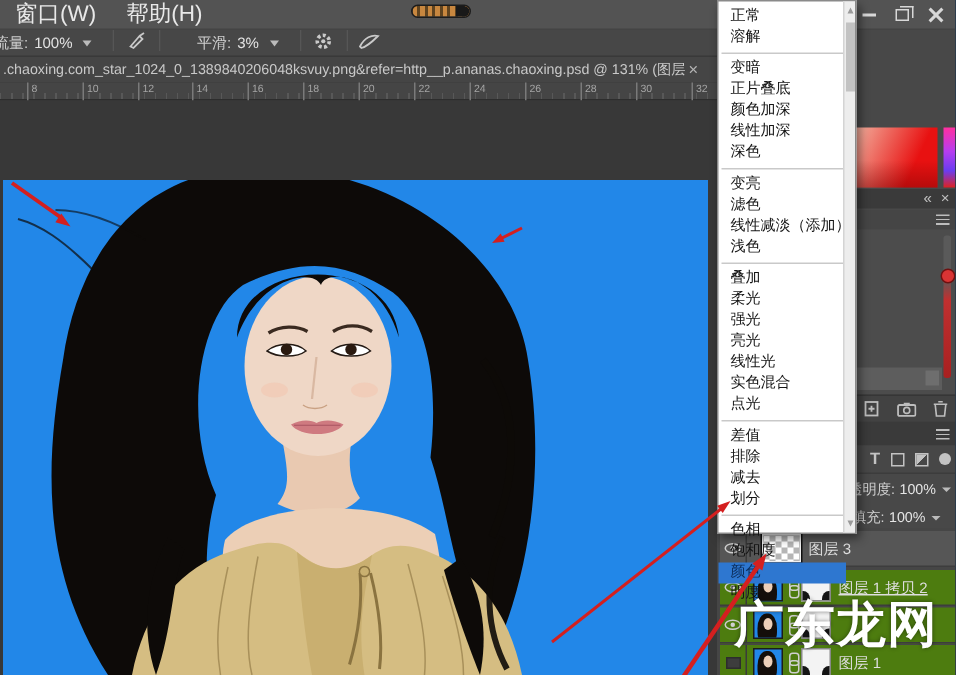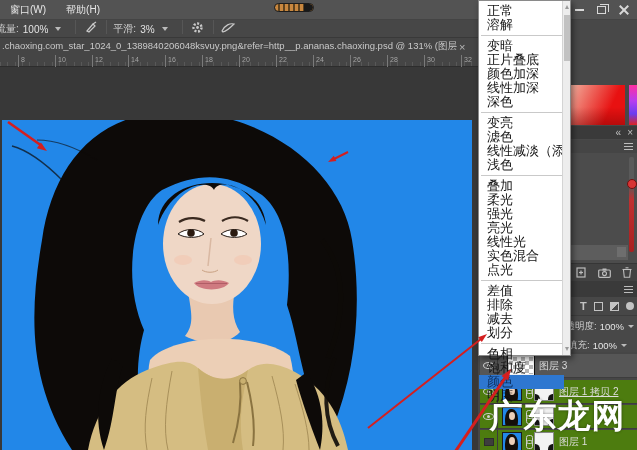--- a/index.html
+++ b/index.html
@@ -4,21 +4,21 @@
 <style>
   * { margin:0; padding:0; box-sizing:border-box; }
   html,body { background:#222; }
   #app {
     position:relative; width:637px; height:450px; overflow:hidden;
     background:#383838; font-family:"Liberation Sans","DejaVu Sans",sans-serif;
     color:#ddd; -webkit-font-smoothing:antialiased;
   }
   
   .menubar { position:absolute; left:0; top:0; width:637px; height:20px; background:#535353; border-bottom:1px solid #444; display:flex; align-items:center; }
-  .menu-item { font-size:10px; color:#e8e8e8; padding:0 10px; height:20px; line-height:20px; }
+  .menu-item { font-size:15px; color:#e8e8e8; padding:0 10px; height:20px; line-height:20px; }
   .capsule { position:absolute; left:274px; top:3px; width:40px; height:9px; border-radius:5px; border:1px solid #1c1c1c;
     background:linear-gradient(90deg, transparent 0 0), repeating-linear-gradient(90deg,#c8873f 0 3px,#5f431f 3px 5px); overflow:hidden; }
   .capsule::after { content:""; position:absolute; right:0; top:0; width:9px; height:100%; background:#191919; border-radius:0 5px 5px 0; }
   .wctrls { position:absolute; right:4px; top:0; height:20px; display:flex; align-items:center; gap:13px; padding-right:4px; }
   .wc-min { width:9px; height:2px; background:#d8d8d8; }
   .wc-restore { width:9px; height:8px; border:1px solid #d8d8d8; position:relative; }
   .wc-restore::before { content:""; position:absolute; left:2px; top:-3px; width:8px; height:7px; border:1px solid #d8d8d8; border-left:none; border-bottom:none; }
   .wc-close { position:relative; width:10px; height:10px; }
   .wc-close::before,.wc-close::after { content:""; position:absolute; left:4px; top:-1px; width:2px; height:12px; background:#d8d8d8; }
   .wc-close::before { transform:rotate(45deg);} .wc-close::after{ transform:rotate(-45deg);}
@@ -86,21 +86,21 @@
   .maskthumb::before { content:""; position:absolute; left:0; bottom:0; width:5px; height:6px; background:#141414; border-radius:0 90% 0 0; }
   .maskthumb::after { content:""; position:absolute; right:0; bottom:0; width:5px; height:6px; background:#141414; border-radius:90% 0 0 0; }
   .lname { font-size:10px; color:#dedede; margin-left:5px; white-space:nowrap; }
   .lname.u { text-decoration:underline; }
   
   .watermark { position:absolute; left:478px; top:394px; width:159px; text-align:center; z-index:40;
     font-size:33px; font-weight:bold; color:#ffffff; letter-spacing:1px; text-shadow:0 0 3px rgba(0,0,0,.45); pointer-events:none; }
   
   .dropdown { position:absolute; left:478px; top:0; width:93px; height:356px; background:#ffffff; border:1px solid #8a8a8a; box-shadow:2px 3px 6px rgba(0,0,0,.45); z-index:30; }
   .dd-list { list-style:none; padding:3px 0; width:85px; }
-  .dd-list li { height:14px; line-height:14px; font-size:13px; color:#141414; padding-left:8px; white-space:nowrap; overflow:hidden; }
+  .dd-list li { height:14px; line-height:14px; font-size:10px; color:#141414; padding-left:8px; white-space:nowrap; overflow:hidden; }
   .dd-list li.sep { height:1px; background:#c9c9c9; margin:3px 2px; padding:0; }
   .dd-list li.sel { background:#2e77d0; color:#0d2f5e; }
   .dd-scroll { position:absolute; right:0; top:0; width:8px; height:100%; background:#ededed; border-left:1px solid #d4d4d4; }
   .dd-thumb { position:absolute; left:1px; top:14px; width:6px; height:46px; background:#c2c2c2; }
   .dd-scroll::before { content:""; position:absolute; left:1.5px; top:4px; width:0; height:0; border-left:2.5px solid transparent; border-right:2.5px solid transparent; border-bottom:4px solid #9a9a9a; }
   .dd-scroll::after { content:""; position:absolute; left:1.5px; bottom:4px; width:0; height:0; border-left:2.5px solid transparent; border-right:2.5px solid transparent; border-top:4px solid #9a9a9a; }
   
   #arrows { position:absolute; left:0; top:0; z-index:50; pointer-events:none; }
   svg { display:block; }
 </style>
@@ -128,21 +128,21 @@
     </span>
     <span class="vline"></span>
     <span class="opt-icon">
       <svg width="14" height="12" viewBox="0 0 14 12">
           <path d="M3,10 L9,3 L11,5 L5,11 Z" fill="none" stroke="#c9c9c9" stroke-width="1.2"></path>
           <line x1="9" y1="3" x2="12" y2="1" stroke="#c9c9c9" stroke-width="1.2"></line>
         </svg>
     </span>
     <span class="vline"></span>
     <span class="opt-group">
-      <span style="margin-left:0">平滑:</span>
+      <span style="margin-left:18px">平滑:</span>
       <span class="opt-value">3%</span>
       <span class="dd-arrow"></span>
     </span>
     <span class="vline"></span>
     <span class="opt-icon">
       <svg width="13" height="13" viewBox="0 0 13 13">
           <circle cx="6.5" cy="6.5" r="4" fill="none" stroke="#c9c9c9" stroke-width="2.4" stroke-dasharray="2 1.6"></circle>
           <circle cx="6.5" cy="6.5" r="1.4" fill="#c9c9c9"></circle>
         </svg>
     </span>

